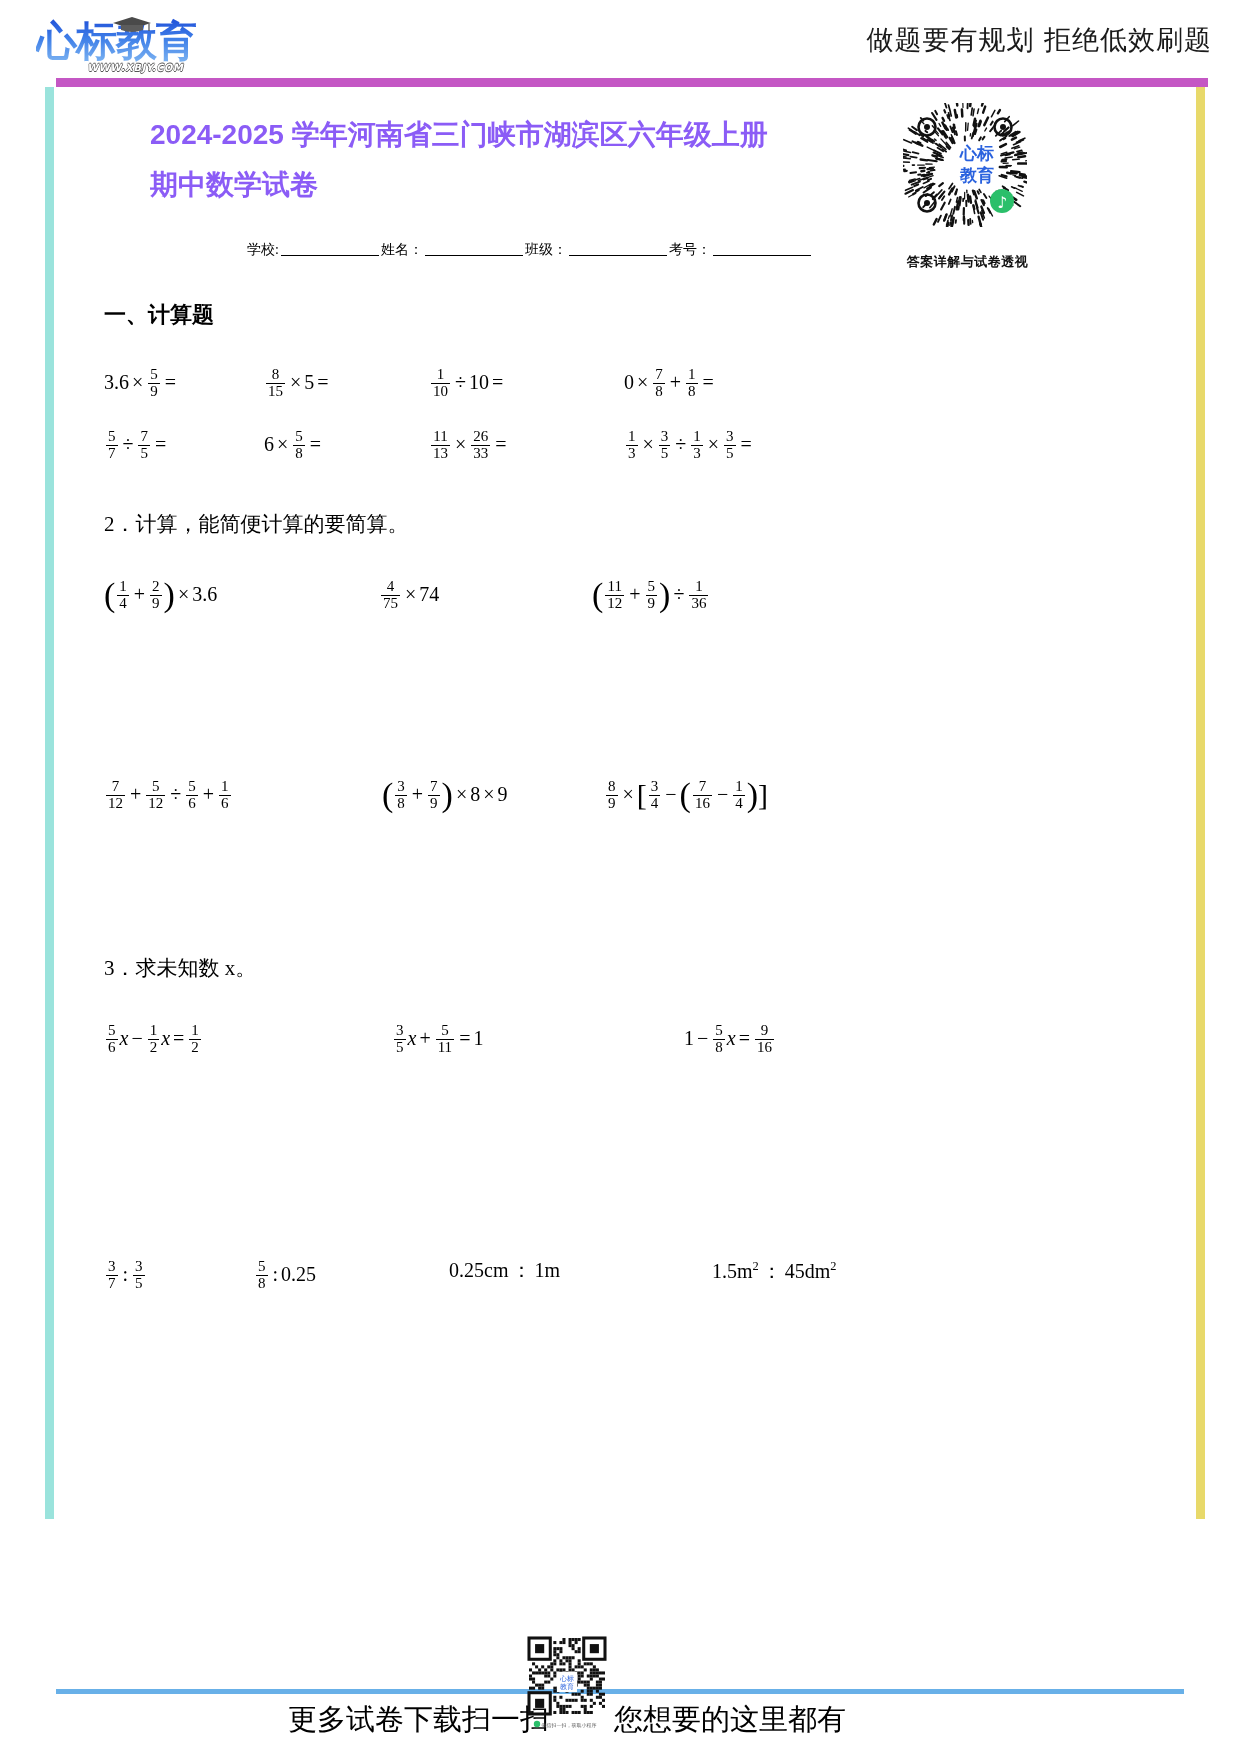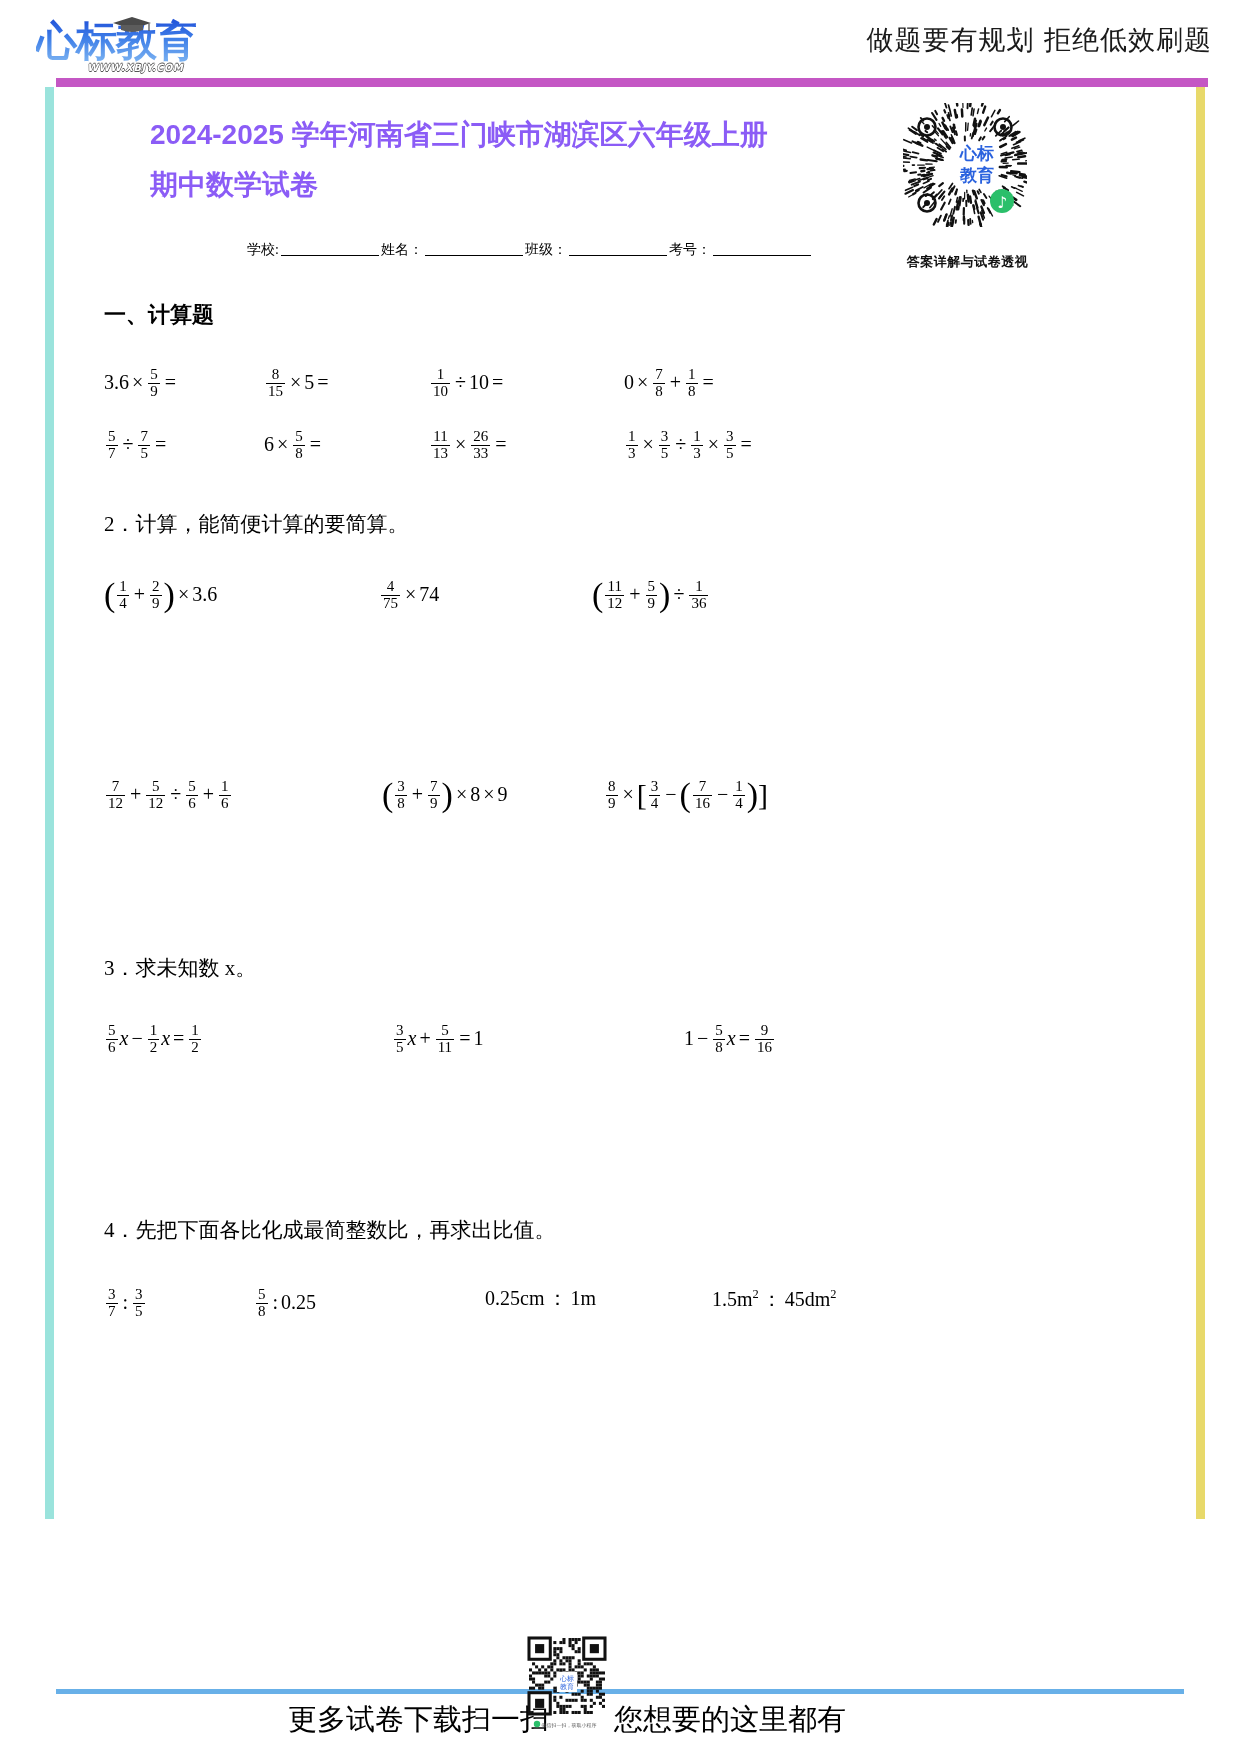--- a/index.html
+++ b/index.html
@@ -571,25 +571,24 @@
       </div>
       <div>
         <p class="q-label">3．求未知数 x。</p>
         <div style="position: relative; margin-top: 42px; height: 192px;">
           <div class="item" style="left: 0px; top: 0px;"><span class="frac"><span class="num">5</span><span class="den">6</span></span><span class="mi">x</span><span class="op">−</span><span class="frac"><span class="num">1</span><span class="den">2</span></span><span class="mi">x</span><span class="op">=</span><span class="frac"><span class="num">1</span><span class="den">2</span></span></div>
           <div class="item" style="left: 288px; top: 0px;"><span class="frac"><span class="num">3</span><span class="den">5</span></span><span class="mi">x</span><span class="op">+</span><span class="frac"><span class="num">5</span><span class="den">11</span></span><span class="op">=</span><span class="mn">1</span></div>
           <div class="item" style="left: 580px; top: 0px;"><span class="mn">1</span><span class="op">−</span><span class="frac"><span class="num">5</span><span class="den">8</span></span><span class="mi">x</span><span class="op">=</span><span class="frac"><span class="num">9</span><span class="den">16</span></span></div>
         </div>
       </div>
       <div>
-        <p class="q-label">4．先把下面各比化成最简整数比，再求出比值。</p>
         <div style="position: relative; margin-top: 44px; height: 34px;">
           <div class="item" style="left: 0px; top: 0px;"><span class="frac"><span class="num">3</span><span class="den">7</span></span><span class="op">:</span><span class="frac"><span class="num">3</span><span class="den">5</span></span></div>
           <div class="item" style="left: 150px; top: 0px;"><span class="frac"><span class="num">5</span><span class="den">8</span></span><span class="op">:</span><span class="mn">0.25</span></div>
-          <div class="item" style="left: 345px; top: 0px; margin-left: 36px;"><span class="mn">0.25cm</span><span class="op">：</span><span class="mn">1m</span></div>
+          <div class="item" style="left: 345px; top: 0px;"><span class="mn">0.25cm</span><span class="op">：</span><span class="mn">1m</span></div>
           <div class="item" style="left: 600px; top: 0px; margin-left: 8px;"><span class="mn">1.5m</span><sup class="u">2</sup><span class="op">：</span><span class="mn">45dm</span><sup class="u">2</sup></div>
         </div>
       </div>
     </div>
 </div>
 
 <div class="foot-line"></div>
 <div class="foot-text-left">更多试卷下载扫一扫</div>
 <svg class="foot-qr" viewBox="0 0 80 96">
   <g id="footqr-cells">

